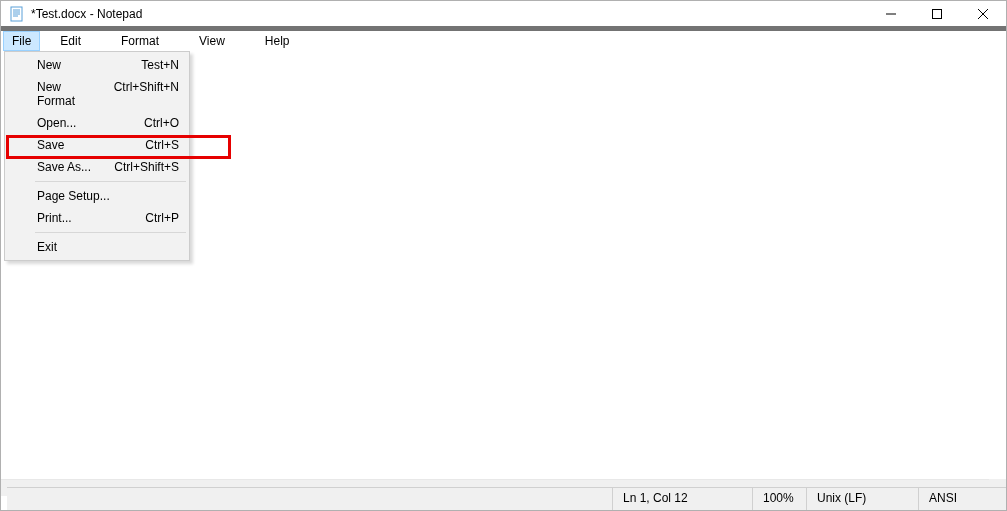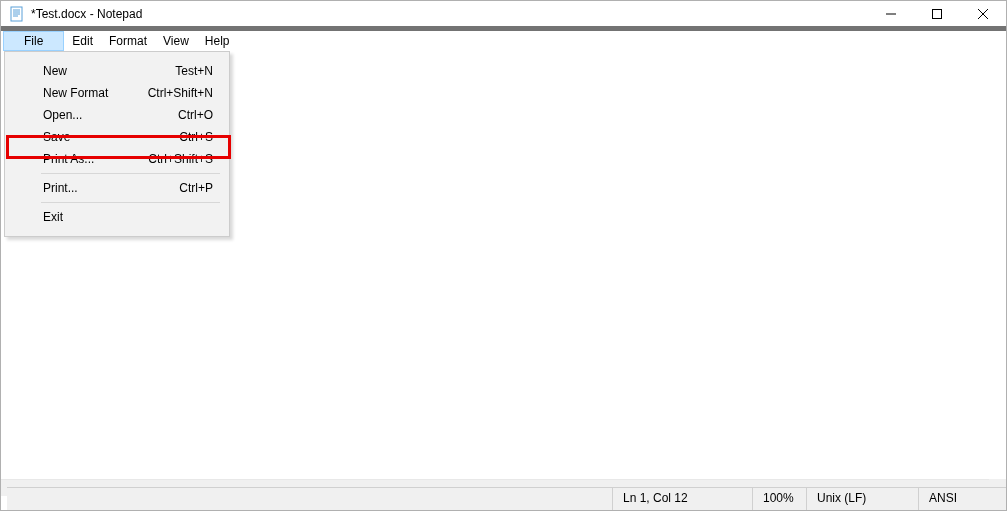--- a/index.html
+++ b/index.html
@@ -33,29 +33,29 @@
     }
 
     .menubar {
       height: 20px;
       display: flex;
       align-items: stretch;
       padding-left: 2px;
       background: #ffffff;
     }
     .menuitem {
-      padding: 2px 8px;
+      padding: 2px 20px;
       font-size: 12px;
       display: flex; align-items: center;
       cursor: default;
     }
     .menuitem.open {
       background: #cce8ff;
       border: 1px solid #99d1ff;
-      padding: 1px 20px;
+      padding: 1px 8px;
     }
 
     .textarea {
       position: absolute;
       top: 50px; left: 0; right: 0; bottom: 31px;
       background: #ffffff;
       overflow: hidden;
     }
     .scrollbar-h {
       position: absolute;
@@ -94,25 +94,25 @@
       min-width: 50px;
     }
     .status-cell.pos { width: 140px; }
     .status-cell.zoom { width: 54px; }
     .status-cell.eol { width: 112px; }
     .status-cell.enc { width: 88px; }
 
     .dropdown {
       position: absolute;
       top: 50px; left: 3px;
-      width: 226px;
+      width: 186px;
       background: #f2f2f2;
       border: 1px solid #cccccc;
       box-shadow: 3px 3px 3px rgba(0,0,0,0.15);
-      padding: 8px;
+      padding: 2px;
     }
     .dd-item {
       display: flex;
       padding: 4px 8px 4px 30px;
       font-size: 12px;
       cursor: default;
       position: relative;
     }
     .dd-label { flex: 1; }
     .dd-shortcut { color: #000; margin-left: 20px; }
@@ -182,24 +182,27 @@
     </div>
     <div class="dd-item">
       <span class="dd-label">Open...</span>
       <span class="dd-shortcut">Ctrl+O</span>
     </div>
     <div class="dd-item">
       <span class="dd-label">Save</span>
       <span class="dd-shortcut">Ctrl+S</span>
     </div>
     <div class="dd-item">
-      <span class="dd-label">Print As...</span>
+      <span class="dd-label">Save As...</span>
       <span class="dd-shortcut">Ctrl+Shift+S</span>
     </div>
     <div class="dd-sep"></div>
+    <div class="dd-item">
+      <span class="dd-label">Page Setup...</span>
+    </div>
     <div class="dd-item">
       <span class="dd-label">Print...</span>
       <span class="dd-shortcut">Ctrl+P</span>
     </div>
     <div class="dd-sep"></div>
     <div class="dd-item">
       <span class="dd-label">Exit</span>
     </div>
   </div>
 

